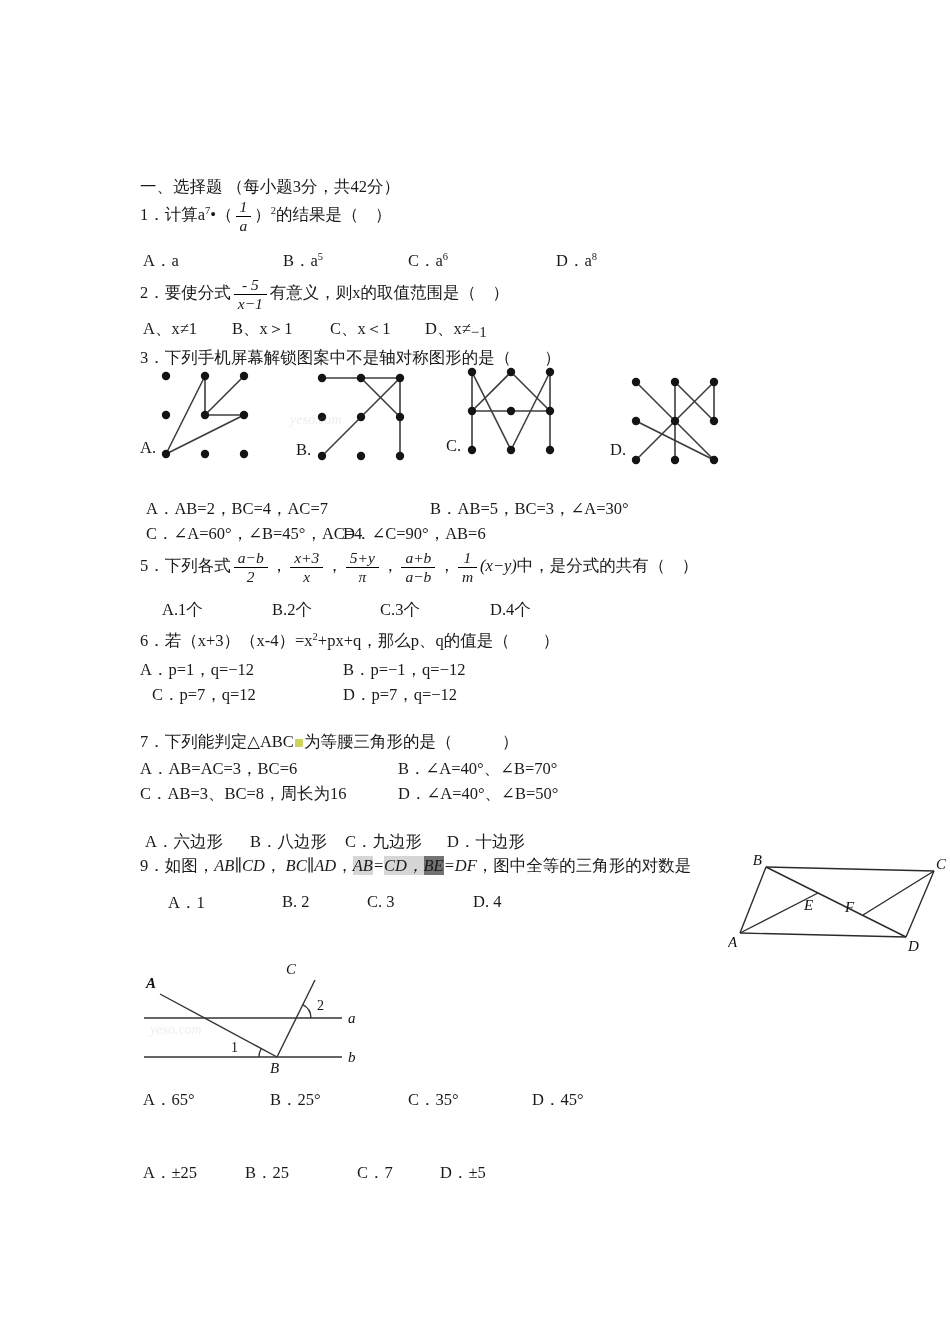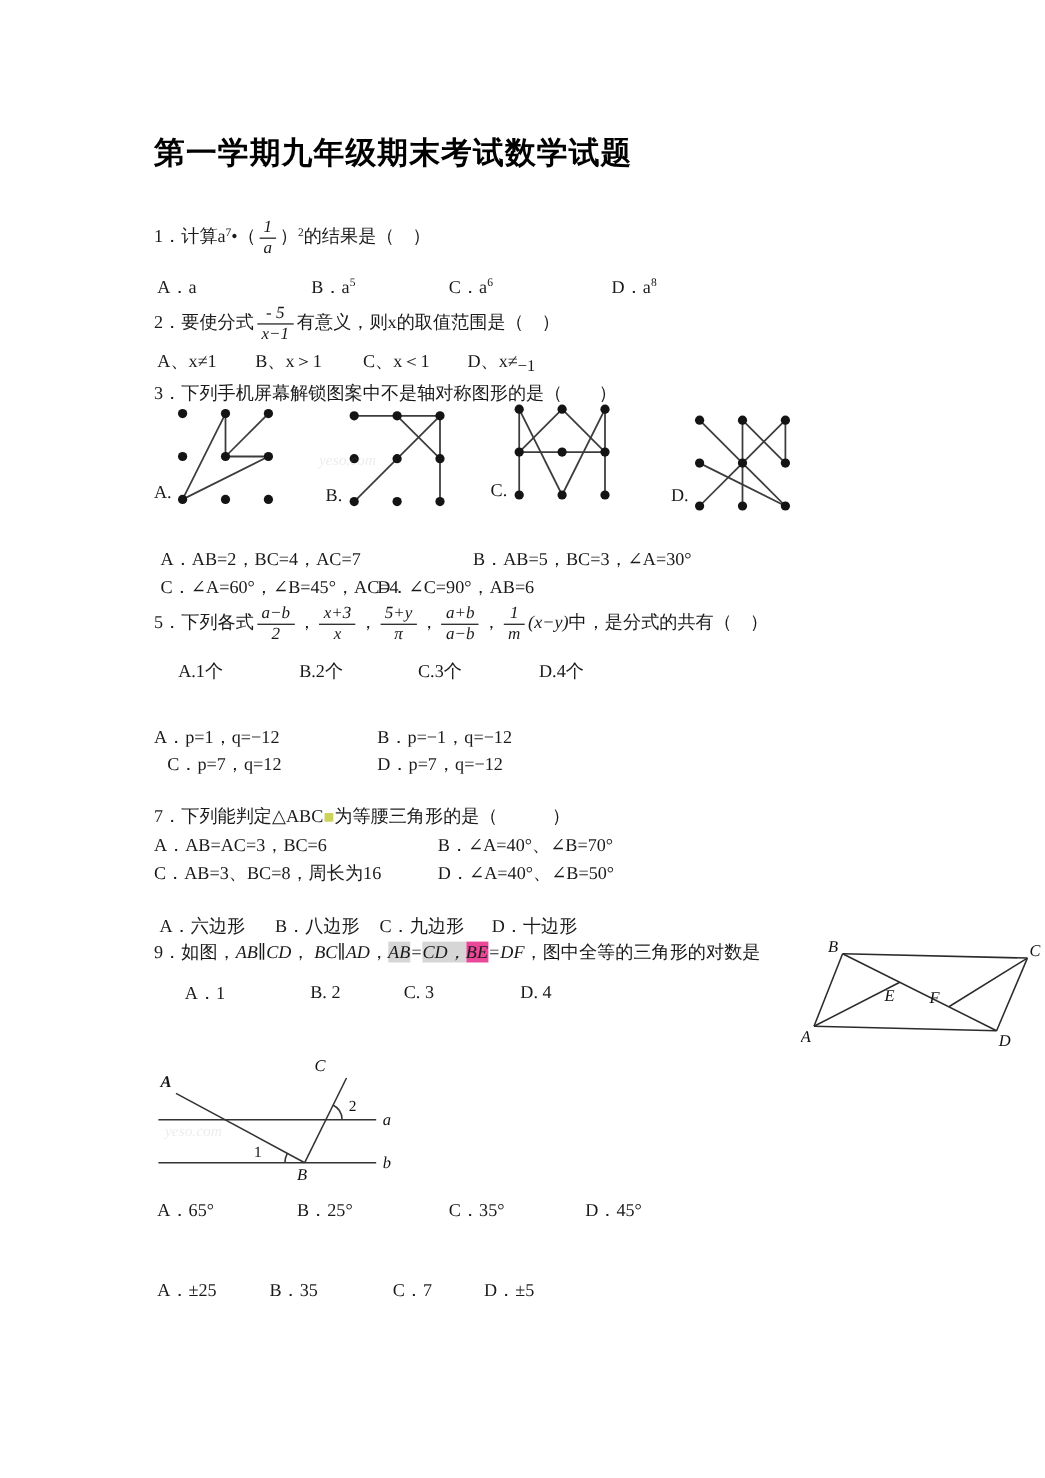--- a/index.html
+++ b/index.html
@@ -7,35 +7,35 @@
         font-family:"Liberation Serif","DejaVu Serif",serif;color:#1a1a1a;font-size:16.5px;}
   .title{position:absolute;left:140px;top:120px;margin:0;font-family:"Liberation Sans","DejaVu Sans",sans-serif;
          font-weight:bold;font-size:28px;letter-spacing:1px;color:#000;white-space:nowrap;}
   .line{position:absolute;white-space:nowrap;}
   .opt{position:absolute;white-space:nowrap;}
   .fig{position:absolute;}
   .it{font-style:italic;font-family:"Liberation Serif","DejaVu Serif",serif;}
   .sup{font-size:10.5px;vertical-align:6px;line-height:0;}
   .sub{font-size:15px;vertical-align:-3px;}
   .hl{background:#d6d6d6;}
-  .hl2{background:#ec4899;font-style:italic;}
+  .hl2{background:#737373;font-style:italic;}
   .eq{position:relative;top:5px;font-size:17px;}
   .ylw{display:inline-block;width:8px;height:8px;background:#ccd35a;border-radius:1px;margin:0 1px;}
   .frac{display:inline-block;text-align:center;vertical-align:middle;line-height:1.15;font-size:15.5px;margin:0 3px;}
   .frac .fnum{display:block;border-bottom:1.3px solid #000;padding:0 4px;}
   .frac .fden{display:block;padding:0 4px;}
   .figtext text{font-family:"Liberation Serif","DejaVu Serif",serif;font-style:italic;font-size:15px;fill:#111;}
   .wm{position:absolute;color:#9a9a9a;opacity:0.18;font-size:14px;font-style:italic;white-space:nowrap;}
 </style>
 </head>
 <body>
 
 <div class="page">
 
-  <h1 class="title">第一学期九年级期末考试数学试题</h1>
+  <div class="line" style="left:140px;top:176px">一、选择题 （每小题3分，共42分）</div>
 
   <div class="line" style="left:140px;top:198px"><span>1．计算a</span><span class="sup">7</span><span>•（</span><span class="frac it"><span class="fnum">1</span><span class="fden">a</span></span><span>）</span><span class="sup">2</span><span>的结果是（　）</span></div>
   <span class="opt" style="left:143px;top:250px"><span>A．a</span></span>
   <span class="opt" style="left:283px;top:250px"><span>B．a</span><span class="sup">5</span></span>
   <span class="opt" style="left:408px;top:250px"><span>C．a</span><span class="sup">6</span></span>
   <span class="opt" style="left:556px;top:250px"><span>D．a</span><span class="sup">8</span></span>
 
   <div class="line" style="left:140px;top:276px"><span>2．要使分式</span><span class="frac it"><span class="fnum">- 5</span><span class="fden">x−1</span></span><span>有意义，则x的取值范围是（　）</span></div>
   <span class="opt" style="left:143px;top:318px"><span>A、x≠1</span></span>
   <span class="opt" style="left:232px;top:318px"><span>B、x＞1</span></span>
@@ -121,20 +121,21 @@
   <span class="opt" style="left:430px;top:498px"><span>B．AB=5，BC=3，∠A=30°</span></span>
   <span class="opt" style="left:146px;top:523px"><span>C．∠A=60°，∠B=45°，AC=4</span></span>
   <span class="opt" style="left:343px;top:523px"><span>D．∠C=90°，AB=6</span></span>
 
   <div class="line" style="left:140px;top:549px"><span>5．下列各式</span><span class="frac it"><span class="fnum">a−b</span><span class="fden">2</span></span><span>，</span><span class="frac it"><span class="fnum">x+3</span><span class="fden">x</span></span><span>，</span><span class="frac it"><span class="fnum">5+y</span><span class="fden">π</span></span><span>，</span><span class="frac it"><span class="fnum">a+b</span><span class="fden">a−b</span></span><span>，</span><span class="frac it"><span class="fnum">1</span><span class="fden">m</span></span><span class="it">(x−y)</span><span>中，是分式的共有（　）</span></div>
   <span class="opt" style="left:162px;top:599px"><span>A.1个</span></span>
   <span class="opt" style="left:272px;top:599px"><span>B.2个</span></span>
   <span class="opt" style="left:380px;top:599px"><span>C.3个</span></span>
   <span class="opt" style="left:490px;top:599px"><span>D.4个</span></span>
 
+  <div class="line" style="left:140px;top:630px"><span>6．若（x+3）（x-4）=x</span><span class="sup">2</span><span>+px+q，那么p、q的值是（　　）</span></div>
   <span class="opt" style="left:140px;top:659px"><span>A．p=1，q=−12</span></span>
   <span class="opt" style="left:343px;top:659px"><span>B．p=−1，q=−12</span></span>
   <span class="opt" style="left:152px;top:684px"><span>C．p=7，q=12</span></span>
   <span class="opt" style="left:343px;top:684px"><span>D．p=7，q=−12</span></span>
 
   <div class="line" style="left:140px;top:731px"><span>7．下列能判定△ABC</span><span class="ylw"> </span><span>为等腰三角形的是（　　　）</span></div>
   <span class="opt" style="left:140px;top:758px"><span>A．AB=AC=3，BC=6</span></span>
   <span class="opt" style="left:398px;top:758px"><span>B．∠A=40°、∠B=70°</span></span>
   <span class="opt" style="left:140px;top:783px"><span>C．AB=3、BC=8，周长为16</span></span>
   <span class="opt" style="left:398px;top:783px"><span>D．∠A=40°、∠B=50°</span></span>
@@ -191,17 +192,17 @@
     </g>
   </svg>
   <span class="wm" style="left:150px;top:1022px">yeso.com</span>
 
   <span class="opt" style="left:143px;top:1089px"><span>A．65°</span></span>
   <span class="opt" style="left:270px;top:1089px"><span>B．25°</span></span>
   <span class="opt" style="left:408px;top:1089px"><span>C．35°</span></span>
   <span class="opt" style="left:532px;top:1089px"><span>D．45°</span></span>
 
   <span class="opt" style="left:143px;top:1162px"><span>A．±25</span></span>
-  <span class="opt" style="left:245px;top:1162px"><span>B．35</span></span>
+  <span class="opt" style="left:245px;top:1162px"><span>B．25</span></span>
   <span class="opt" style="left:357px;top:1162px"><span>C．7</span></span>
   <span class="opt" style="left:440px;top:1162px"><span>D．±5</span></span>
 
 </div>
 
 </body></html>

